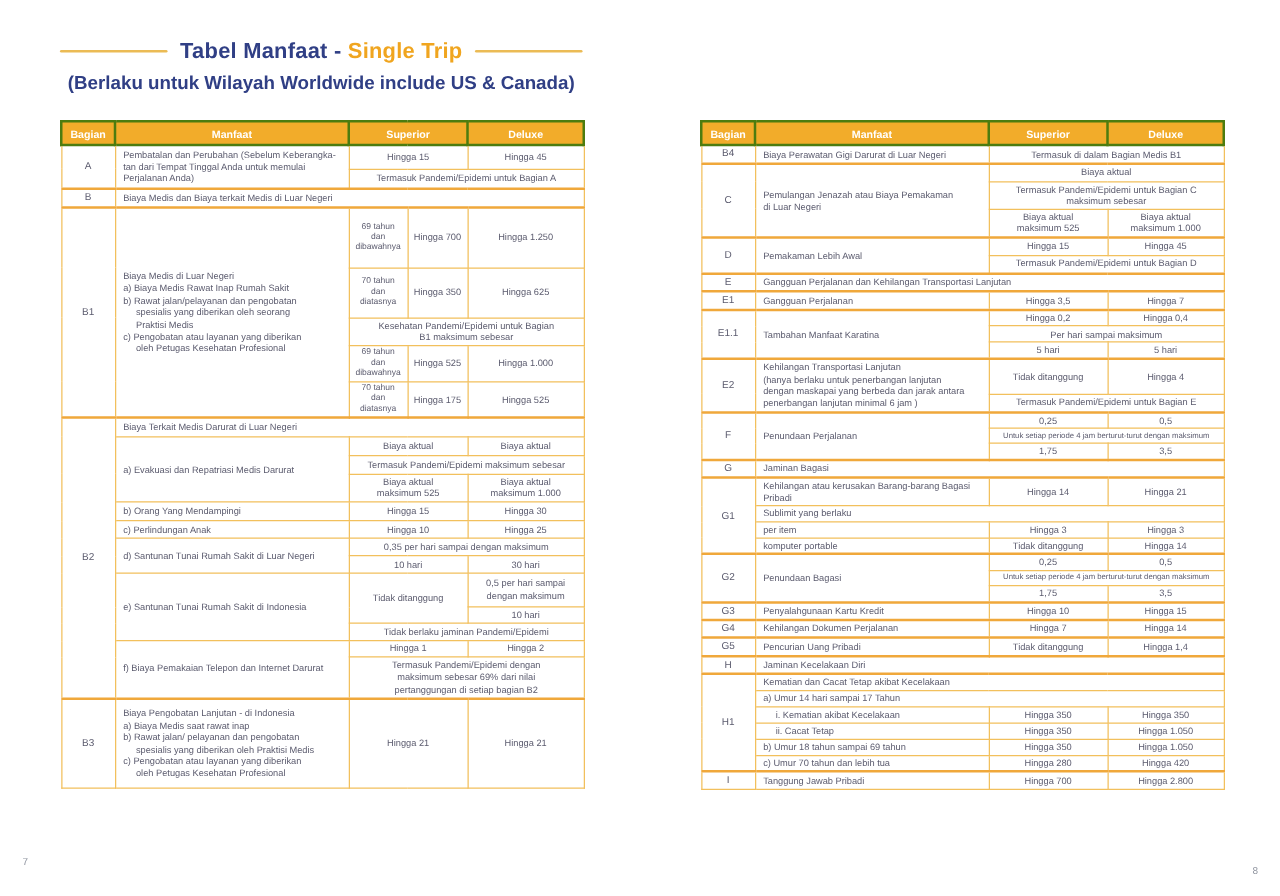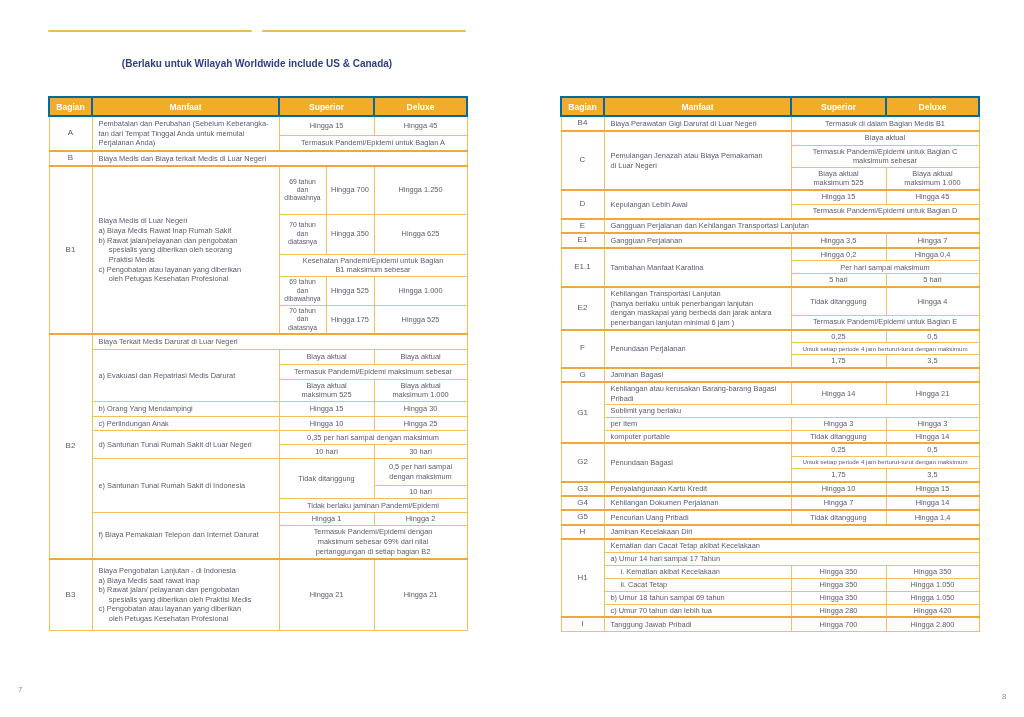--- a/index.html
+++ b/index.html
@@ -24,21 +24,21 @@
   .title-text {
     white-space: nowrap;
     font-size: 17.5px; font-weight: bold; letter-spacing: .2px;
     color: #303F85;
   }
   .title-accent { color: #F0A51F; }
   .subtitle {
     position: absolute;
     left: 48px; top: 58px; width: 418px;
     text-align: center;
-    font-size: 10px; font-weight: bold;
+    font-size: 15px; font-weight: bold;
     color: #303F85;
   }
   .unit-note {
     position: absolute;
     left: 48px; top: 81px; width: 418px;
     text-align: right;
     font-size: 7.5px; font-weight: bold;
     color: #303F85;
   }
   
@@ -49,21 +49,21 @@
     border-collapse: collapse;
     table-layout: fixed;
     width: 100%;
   }
   table.benefits th {
     background: #F2AC2A;
     color: #ffffff;
     font-size: 8.5px; font-weight: bold;
     height: 19px;
     padding: 2px;
-    border: 2px solid #0369a1;
+    border: 2px solid #4d7c0f;
     text-align: center;
   }
   table.benefits td {
     border: 1px solid #F2C05C;
     font-size: 7.4px;
     line-height: 1.3;
     padding: 1px 4px;
     text-align: center;
     vertical-align: middle;
     white-space: pre-wrap;
@@ -84,20 +84,21 @@
   #page-num-left  { left: 18px;  top: 685px; }
   #page-num-right { left: 1002px; top: 692px; }
 </style>
 </head>
 <body>
 
 <div class="page">
 
   <div class="title-row">
     <span class="title-rule"></span>
+    <span class="title-text"><span>Tabel Manfaat - </span><span class="title-accent">Single Trip</span></span>
     <span class="title-rule"></span>
   </div>
 
   <div class="subtitle">(Berlaku untuk Wilayah Worldwide include US &amp; Canada)</div>
 
 
   <div class="tbl-mount" id="left-table-mount">
       <table class="benefits">
         <colgroup>
           <col style="width: 43px;">
@@ -276,21 +277,21 @@
 maksimum sebesar</td>
           </tr>
           <tr style="height: 21px;">
             <td>Biaya aktual
 maksimum 525</td>
             <td>Biaya aktual
 maksimum 1.000</td>
           </tr>
           <tr class="sec" style="height: 14px;">
             <td rowspan="2" class="bagian">D</td>
-            <td rowspan="2" class="manfaat">Kepulangan Lebih Awal</td>
+            <td rowspan="2" class="manfaat">Pemakaman Lebih Awal</td>
             <td>Hingga 15</td>
             <td>Hingga 45</td>
           </tr>
           <tr style="height: 15px;">
             <td colspan="2">Termasuk Pandemi/Epidemi untuk Bagian D</td>
           </tr>
           <tr class="sec" style="height: 13px;">
             <td class="bagian">E</td>
             <td colspan="3" class="manfaat">Gangguan Perjalanan dan Kehilangan Transportasi Lanjutan</td>
           </tr>

